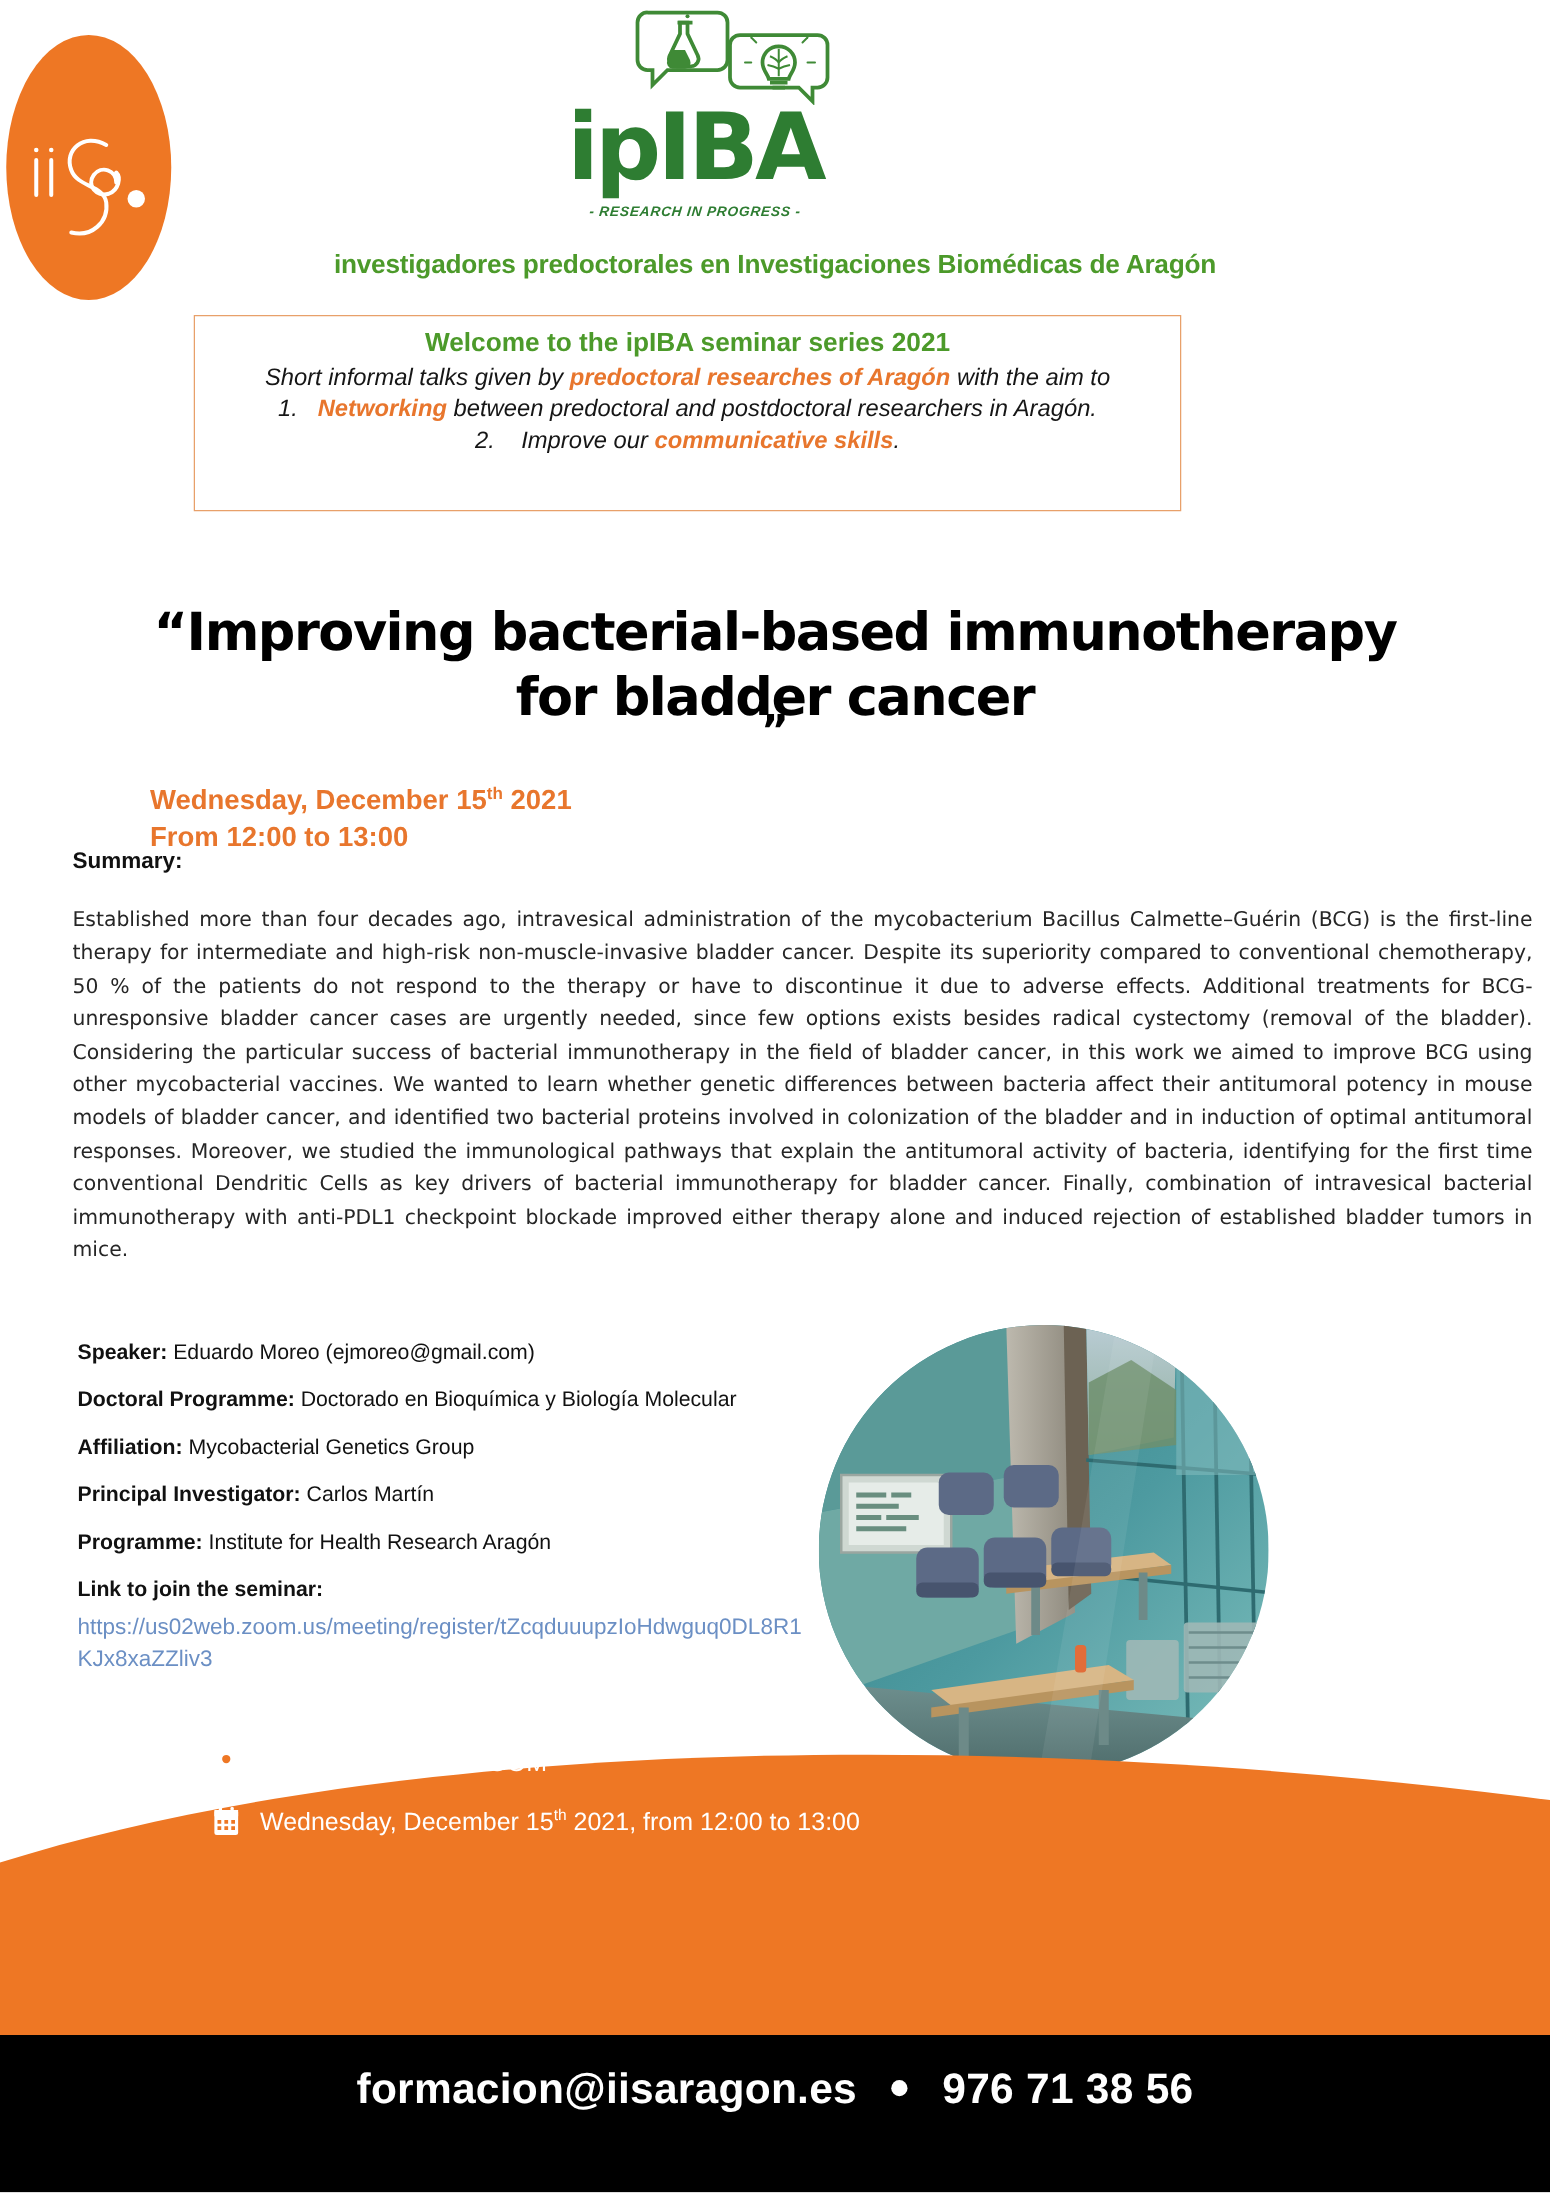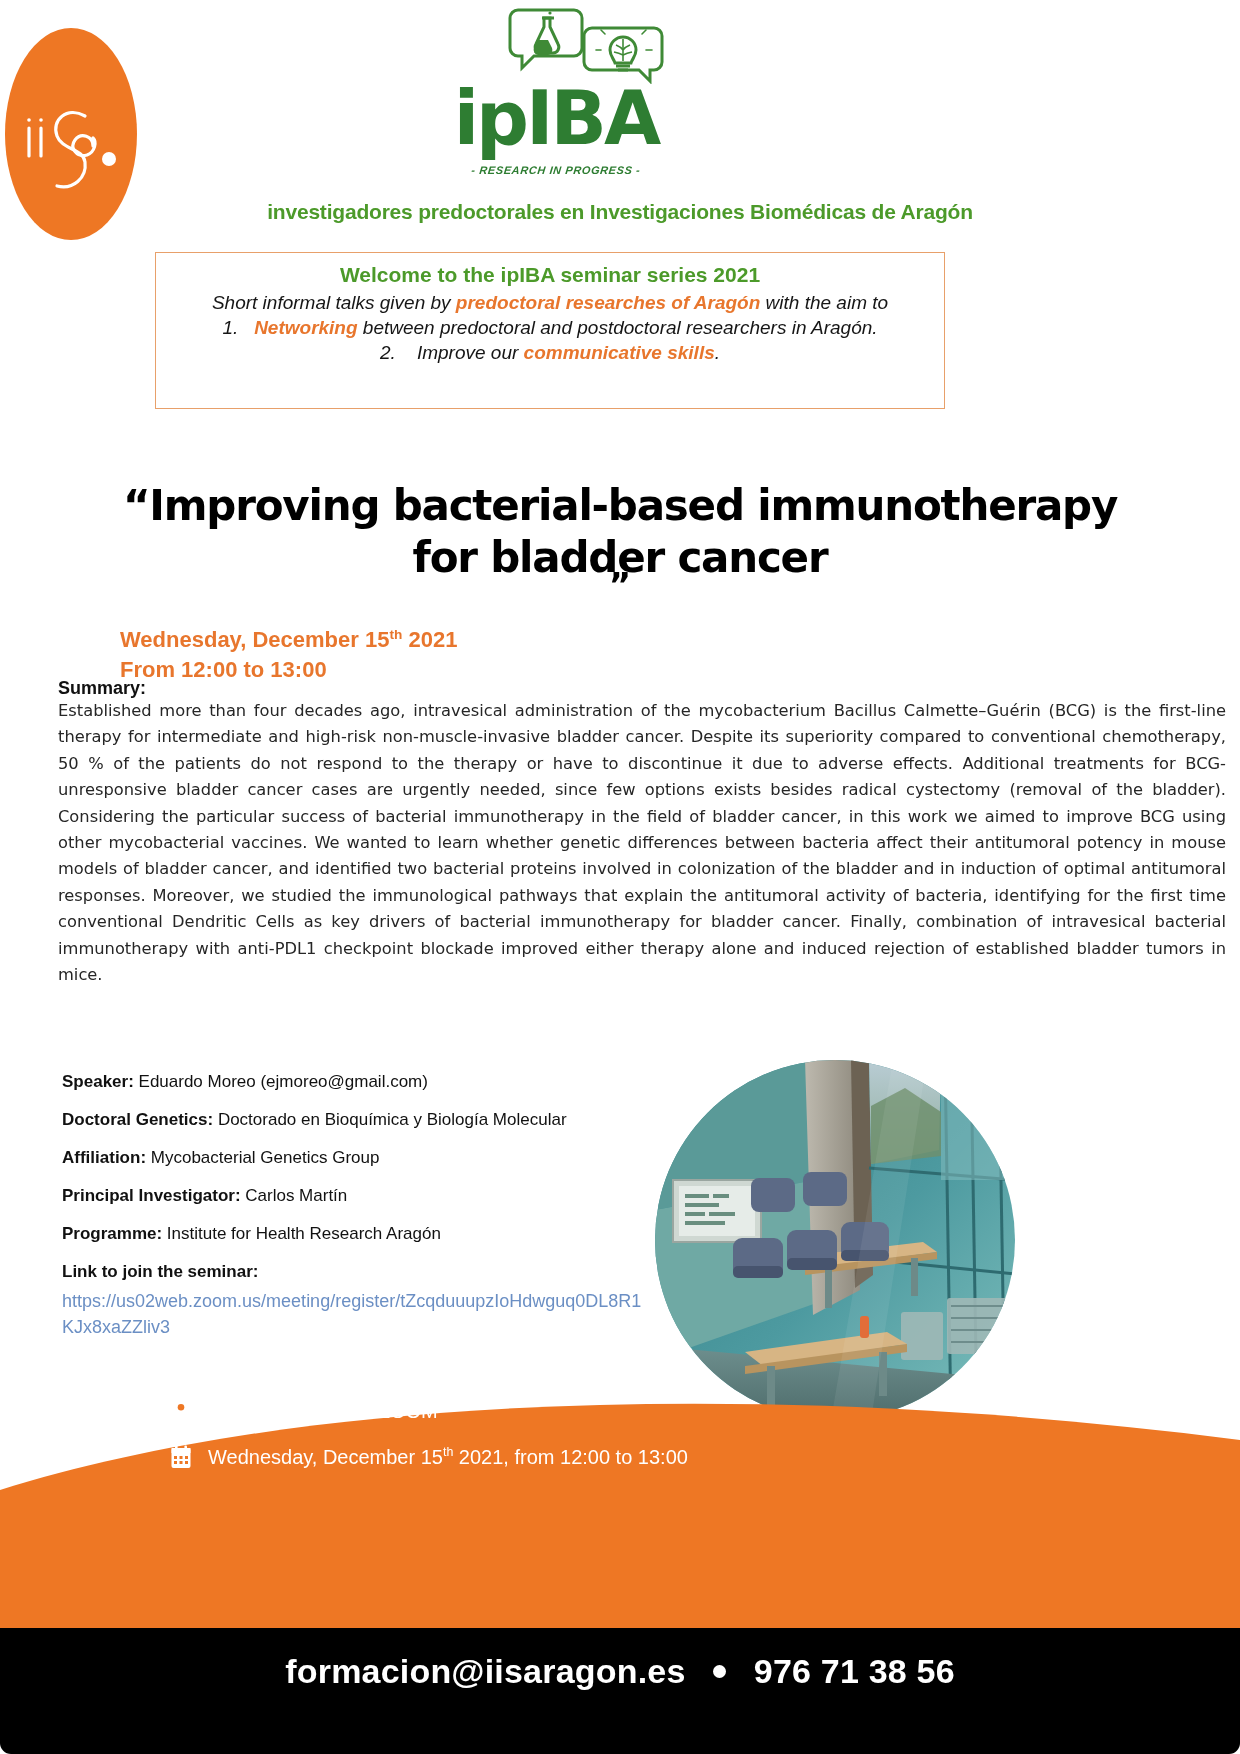--- a/index.html
+++ b/index.html
@@ -8,21 +8,20 @@
     height: 1754px;
     background: #ffffff;
     font-family: "Liberation Sans", sans-serif;
   }
   #poster {
     position: relative;
     width: 1240px;
     height: 1754px;
     overflow: hidden;
     background: #ffffff;
-    border-radius: 11px;
   }
 
   
   .iisa-logo {
     position: absolute;
     left: 5px;
     top: 28px;
     width: 132px;
     height: 212px;
     background: #EE7724;
@@ -164,21 +163,21 @@
     top: 678px;
     font-family: "Liberation Sans", sans-serif;
     font-weight: bold;
     font-size: 18px;
     color: #111111;
     text-align: center;
   }
   .summary-body {
     position: absolute;
     left: 58px;
-    top: 698px;
+    top: 723px;
     width: 1168px;
     text-align: justify;
     font-family: "DejaVu Sans", sans-serif;
     font-size: 16.3px;
     line-height: 26.4px;
     color: #262626;
   }
 
   
   .details {
@@ -366,21 +365,21 @@
   </div>
 
   <div class="summary-label">Summary:</div>
   <div class="summary-body">Established more than four decades ago, intravesical administration of the mycobacterium Bacillus Calmette–Guérin (BCG) is the first-line therapy for intermediate and high-risk non-muscle-invasive bladder cancer. Despite its superiority compared to conventional chemotherapy, 50 % of the patients do not respond to the therapy or have to discontinue it due to adverse effects. Additional treatments for BCG-unresponsive bladder cancer cases are urgently needed, since few options exists besides radical cystectomy (removal of the bladder). Considering the particular success of bacterial immunotherapy in the field of bladder cancer, in this work we aimed to improve BCG using other mycobacterial vaccines. We wanted to learn whether genetic differences between bacteria affect their antitumoral potency in mouse models of bladder cancer, and identified two bacterial proteins involved in colonization of the bladder and in induction of optimal antitumoral responses. Moreover, we studied the immunological pathways that explain the antitumoral activity of bacteria, identifying for the first time conventional Dendritic Cells as key drivers of bacterial immunotherapy for bladder cancer. Finally, combination of intravesical bacterial immunotherapy with anti-PDL1 checkpoint blockade improved either therapy alone and induced rejection of established bladder tumors in mice.</div>
 
   <div class="details">
     <div class="row">
       <b>Speaker:</b><span> Eduardo Moreo (ejmoreo@gmail.com)</span>
     </div>
     <div class="row">
-      <b>Doctoral Genetics:</b><span> Doctorado en Bioquímica y Biología Molecular</span>
+      <b>Doctoral Programme:</b><span> Doctorado en Bioquímica y Biología Molecular</span>
     </div>
     <div class="row">
       <b>Affiliation:</b><span> Mycobacterial Genetics Group</span>
     </div>
     <div class="row">
       <b>Principal Investigator:</b><span> Carlos Martín</span>
     </div>
     <div class="row">
       <b>Programme:</b><span>  Institute for Health Research Aragón</span>
     </div>

